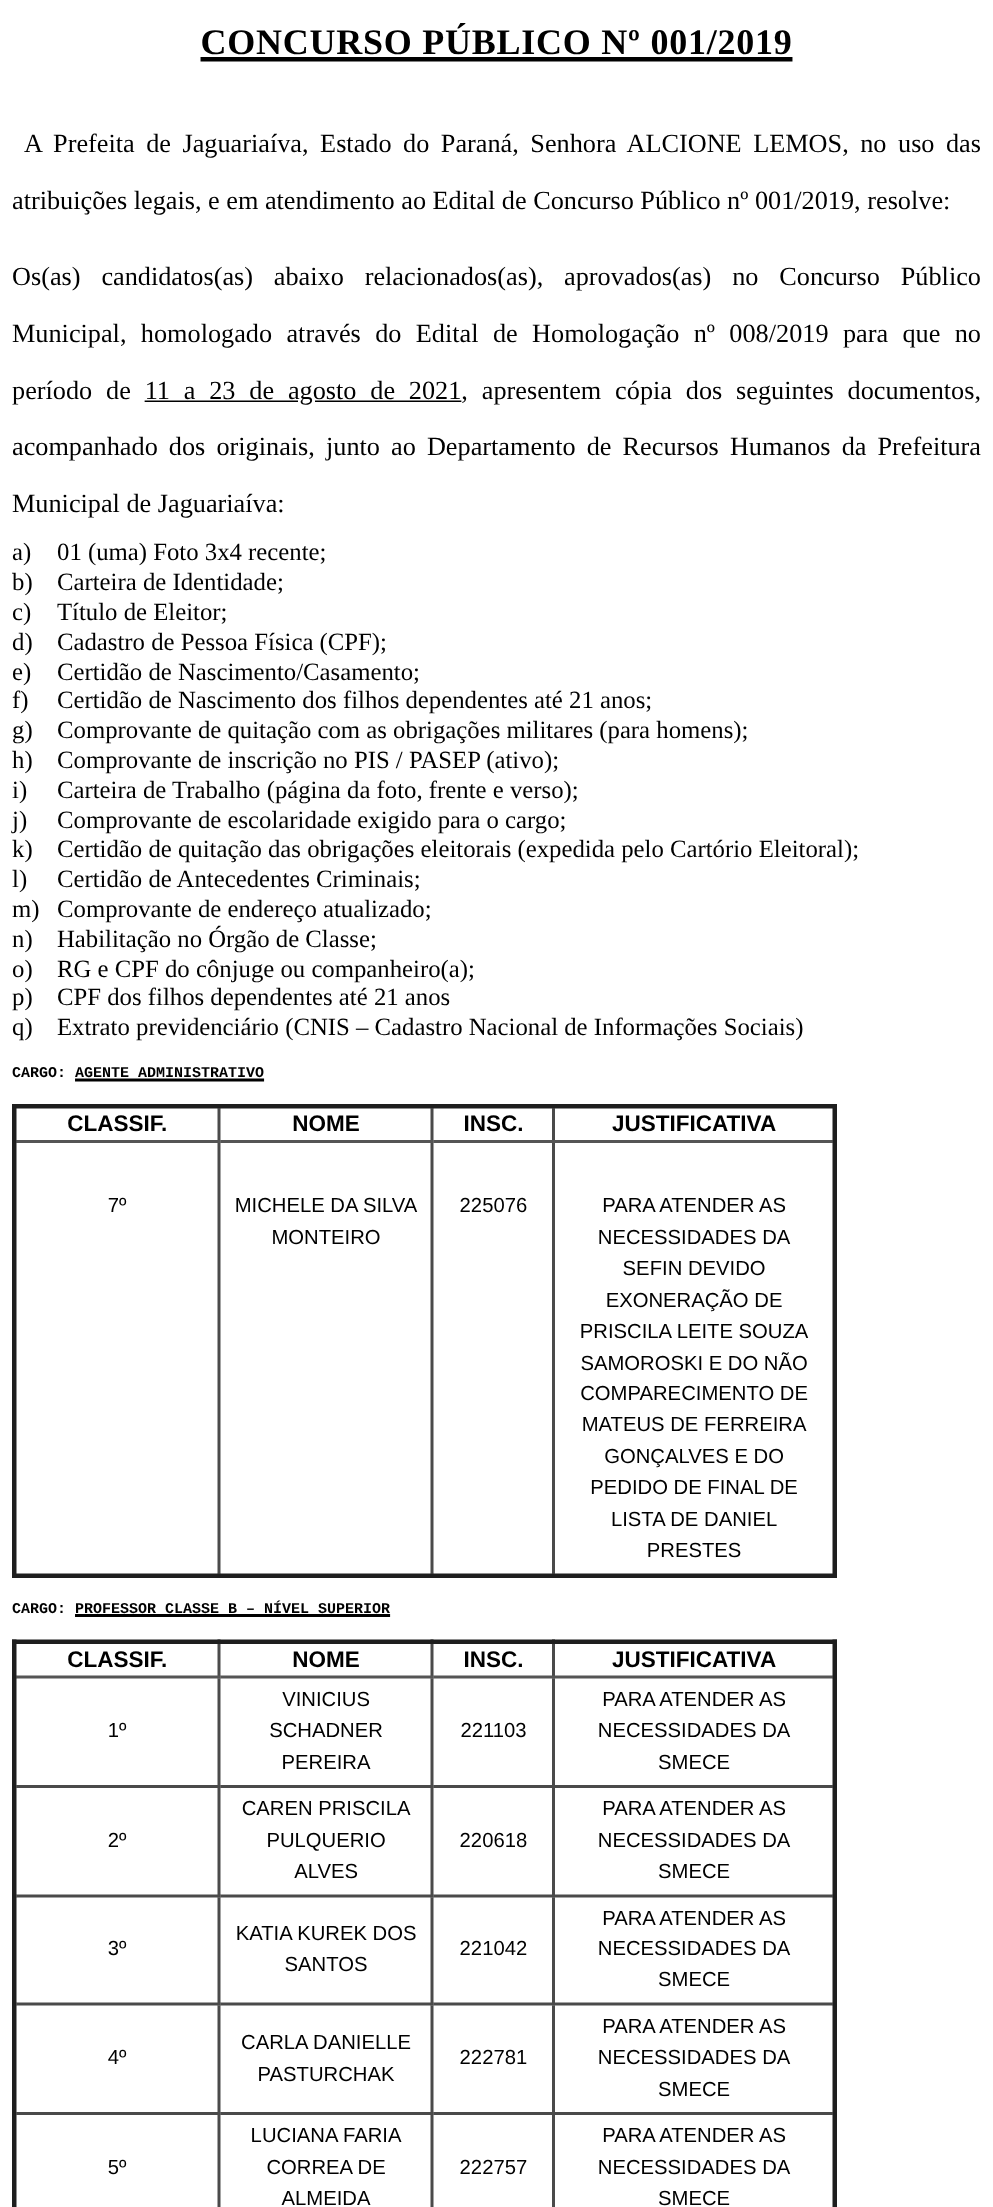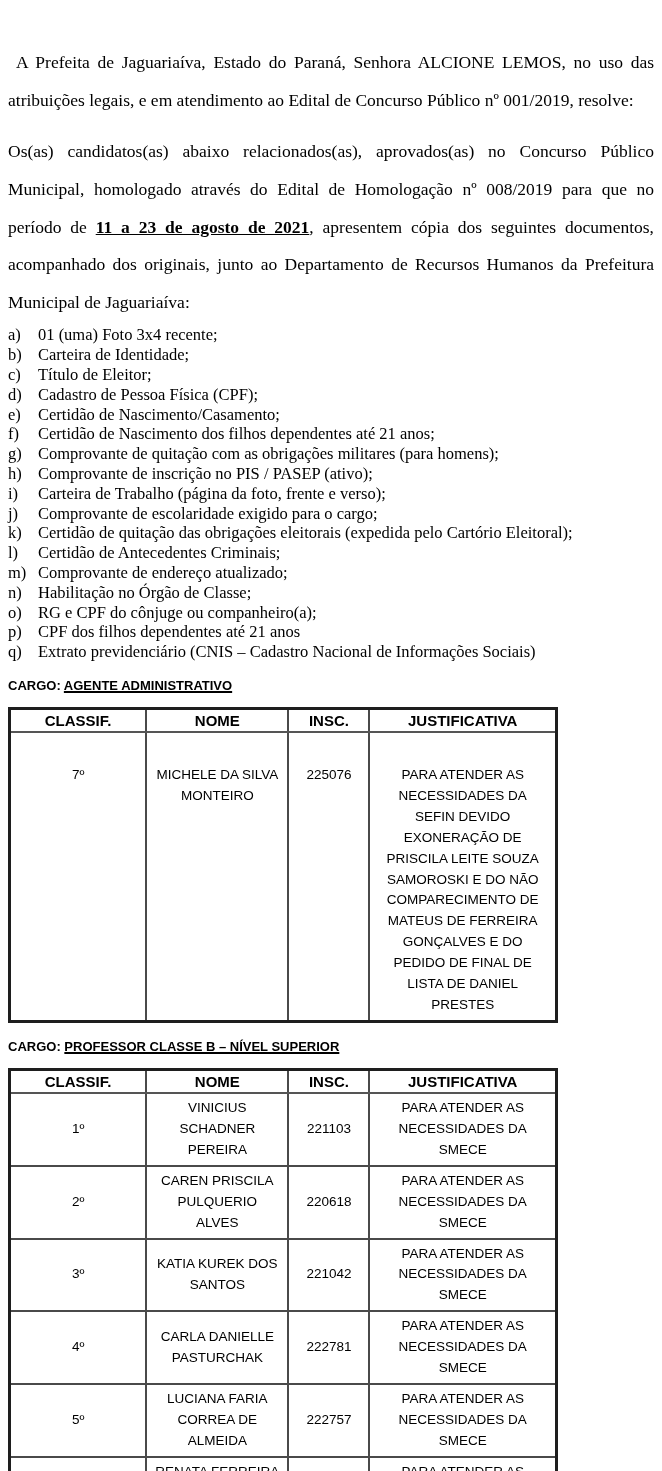--- a/index.html
+++ b/index.html
@@ -29,30 +29,30 @@
   }
   .convocar {
     text-align:center; font-size:23px; font-weight:bold;
     text-decoration:underline; text-decoration-thickness:2.5px;
     margin-top:12px; letter-spacing:0.5px;
   }
   .body-par {
     margin-top:14px; font-size:17.5px; line-height:2.15;
     text-align:justify;
   }
-  .hl { font-weight:bold; text-decoration:underline; }
+  .hl { font-weight:normal; text-decoration:underline; }
   
   .doc-list { margin-top:4px; font-size:16.5px; }
   .doc-item { display:flex; line-height:1.2; }
   .doc-marker { flex:0 0 30px; }
   .doc-text { flex:1; }
   
   .cargo-heading {
-    font-family:Liberation Sans, sans-serif;
-    font-size:13px; font-weight:bold; margin-top:16px;
+    font-family:Liberation Mono, monospace;
+    font-size:10px; font-weight:bold; margin-top:16px;
   }
   .cargo-heading .cargo-title {
     text-decoration:underline; text-decoration-thickness:1.5px;
   }
   table.cargo-table {
     width:550px; border-collapse:collapse; margin-top:14px;
     border:3px solid #1e1e1e;
     font-family:"Liberation Sans", sans-serif;
     table-layout:fixed;
   }
@@ -71,20 +71,21 @@
   .col-classif { width:25.0%; }
   .col-nome    { width:26.0%; }
   .col-insc    { width:14.8%; }
   .col-just    { width:34.2%; }
 </style>
 </head>
 <body>
 
 <div class="page">
 
+  <h2 class="title2">CONCURSO PÚBLICO Nº 001/2019</h2>
 
   <p class="intro">A Prefeita de Jaguariaíva, Estado do Paraná, Senhora ALCIONE LEMOS, no uso das atribuições legais, e em atendimento ao Edital de Concurso Público nº 001/2019, resolve:</p>
 
 
   <p class="body-par"><span>Os(as) candidatos(as) abaixo relacionados(as), aprovados(as) no Concurso Público Municipal, homologado através do Edital de Homologação nº 008/2019 para que no período de </span><span class="hl">11 a 23 de agosto de 2021</span><span>, apresentem cópia dos seguintes documentos, acompanhado dos originais, junto ao Departamento de Recursos Humanos da Prefeitura Municipal de Jaguariaíva:</span></p>
 
   <div class="doc-list">
       <div class="doc-item">
         <span class="doc-marker">a)</span>
         <span class="doc-text">01 (uma) Foto 3x4 recente;</span>

